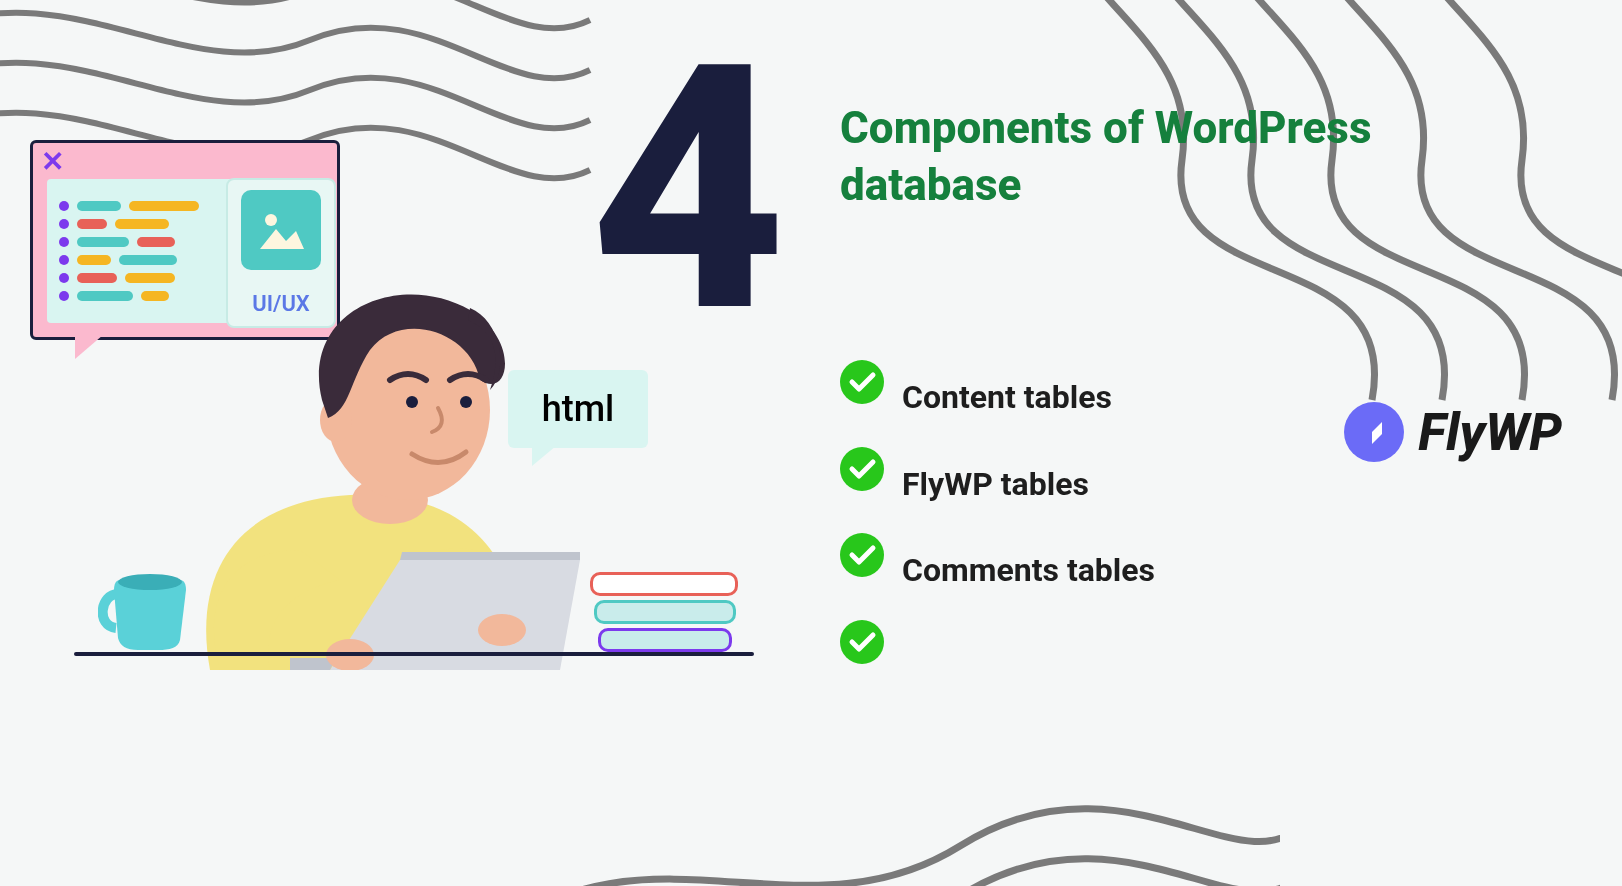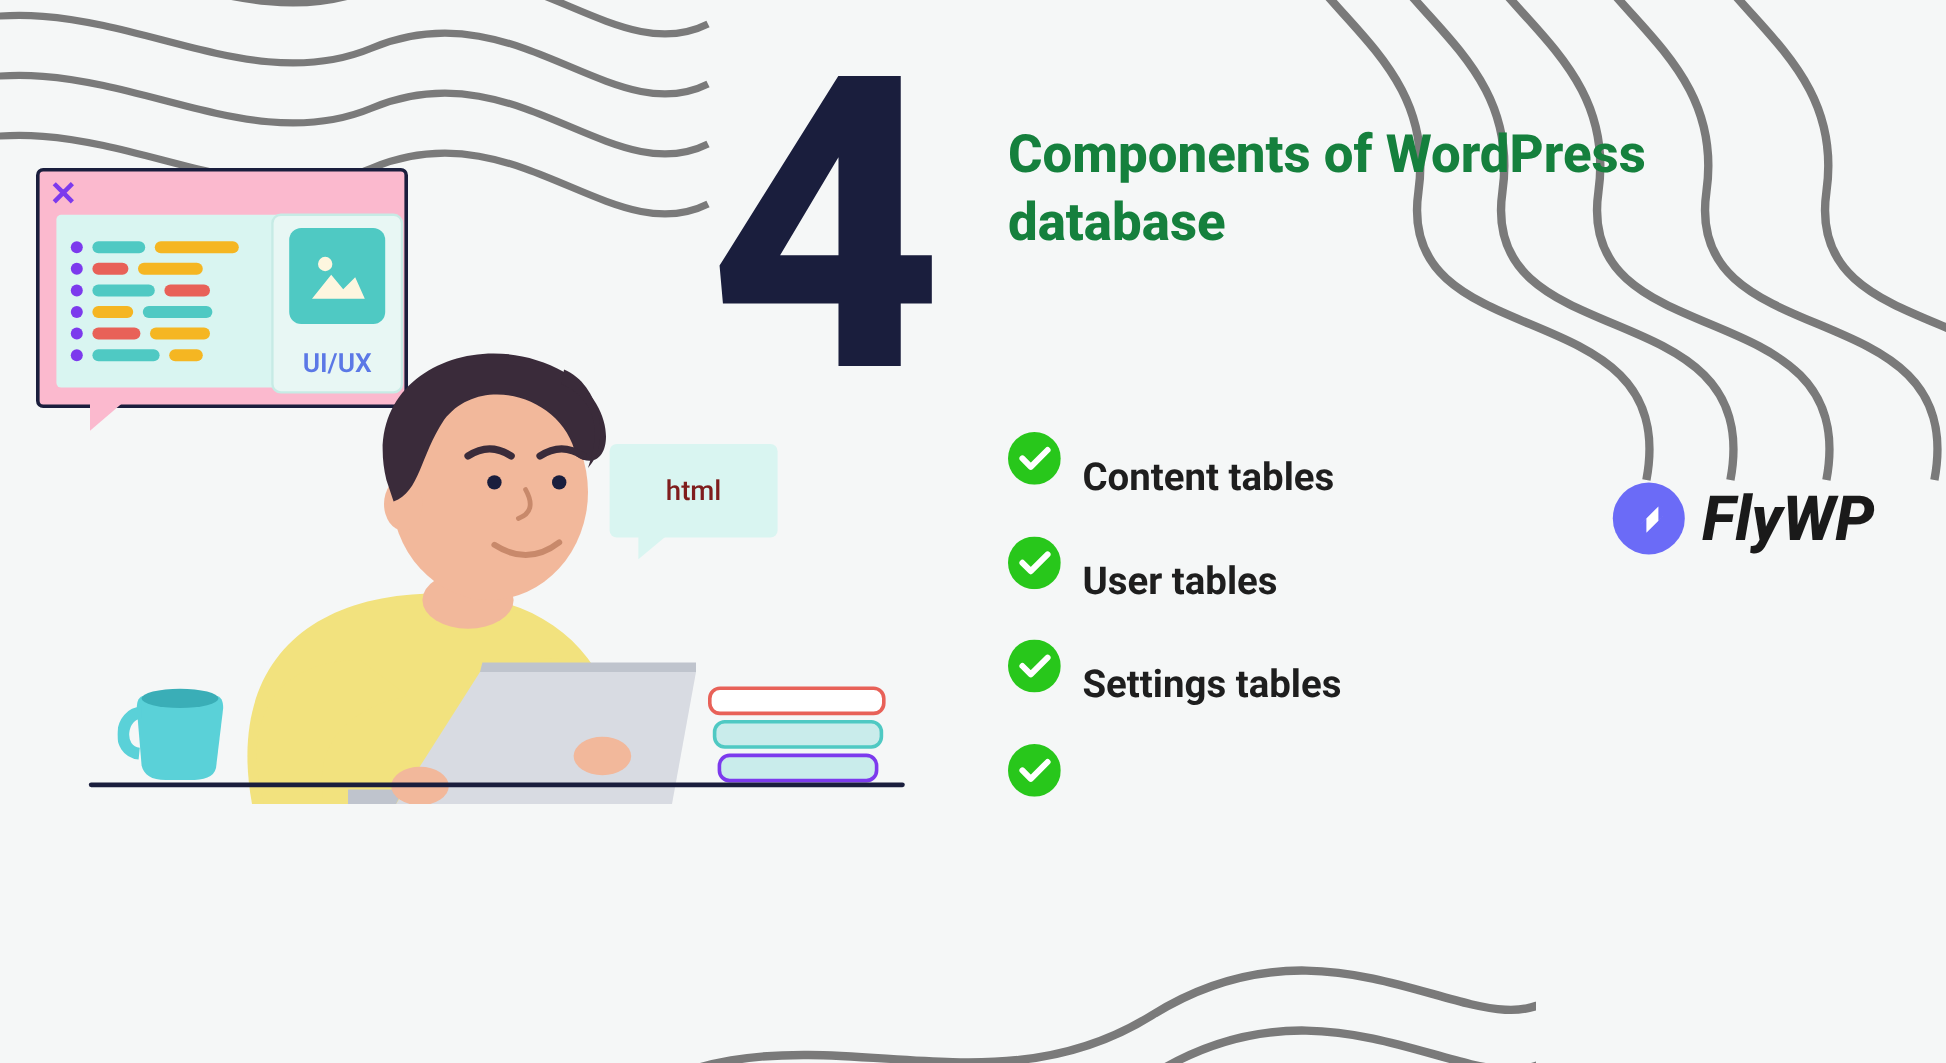--- a/index.html
+++ b/index.html
@@ -205,23 +205,23 @@
     content: '';
     position: absolute;
     left: 24px;
     bottom: -18px;
     width: 0; height: 0;
     border-left: 0 solid transparent;
     border-right: 24px solid transparent;
     border-top: 20px solid #d9f5f1;
   }
   .html-text {
-    font-size: 23px;
+    font-size: 36px;
     font-weight: 500;
-    color: #7f1d1d;
+    color: #000000;
   }
   
   .person {
     position: absolute;
     top: 110px;
     left: 120px;
     width: 470px;
     height: 420px;
   }
   
@@ -296,30 +296,30 @@
     </span>
     <span class="check-label">Content tables</span>
   </div>
   <div class="check-item">
     <span class="check-circle">
       <svg viewBox="0 0 44 44">
           <circle cx="22" cy="22" r="22" fill="#28c71b"></circle>
           <path d="M12 22 L19 29 L33 15" stroke="#fff" stroke-width="5" fill="none" stroke-linecap="round" stroke-linejoin="round"></path>
         </svg>
     </span>
-    <span class="check-label">User tables</span>
+    <span class="check-label">FlyWP tables</span>
   </div>
   <div class="check-item">
     <span class="check-circle">
       <svg viewBox="0 0 44 44">
           <circle cx="22" cy="22" r="22" fill="#28c71b"></circle>
           <path d="M12 22 L19 29 L33 15" stroke="#fff" stroke-width="5" fill="none" stroke-linecap="round" stroke-linejoin="round"></path>
         </svg>
     </span>
-    <span class="check-label">Settings tables</span>
+    <span class="check-label">Comments tables</span>
   </div>
   <div class="check-item">
     <span class="check-circle">
       <svg viewBox="0 0 44 44">
           <circle cx="22" cy="22" r="22" fill="#28c71b"></circle>
           <path d="M12 22 L19 29 L33 15" stroke="#fff" stroke-width="5" fill="none" stroke-linecap="round" stroke-linejoin="round"></path>
         </svg>
     </span>
   </div>
 </div>

